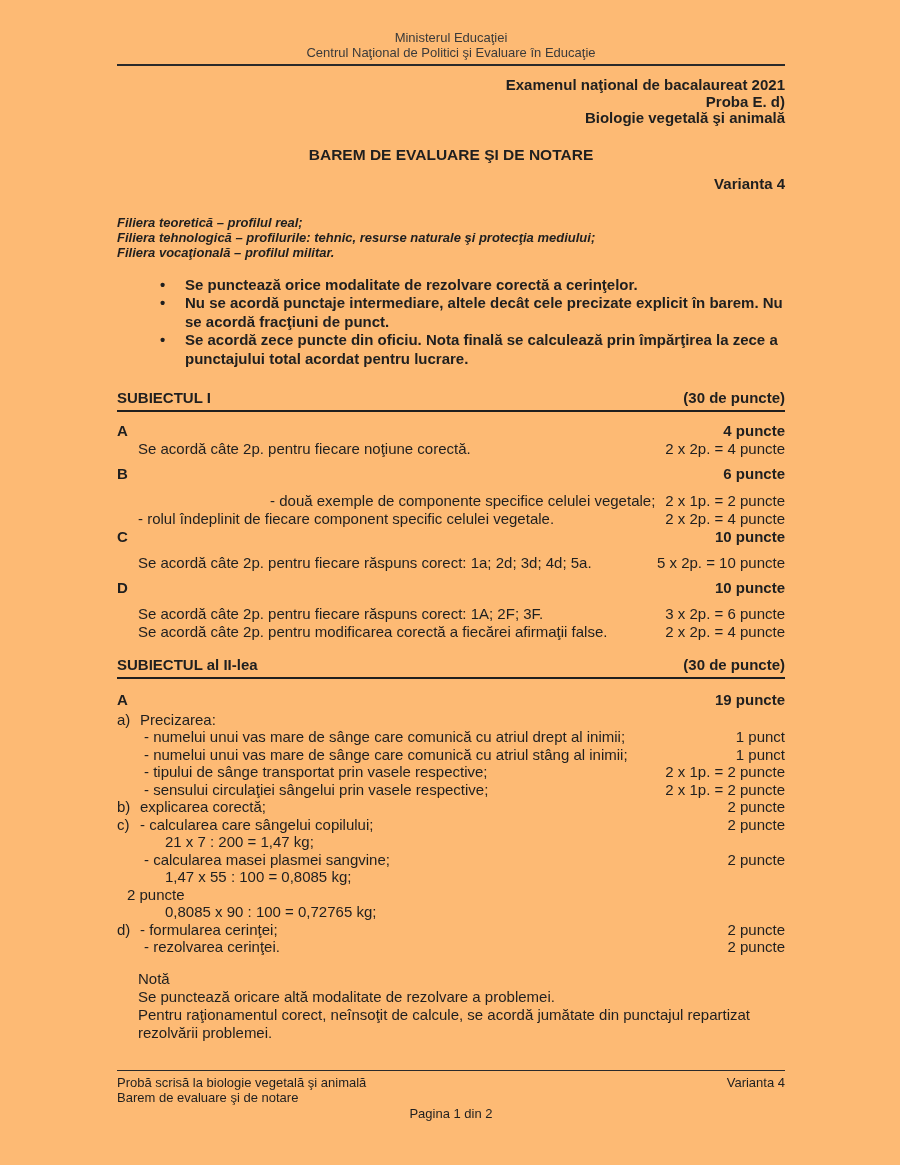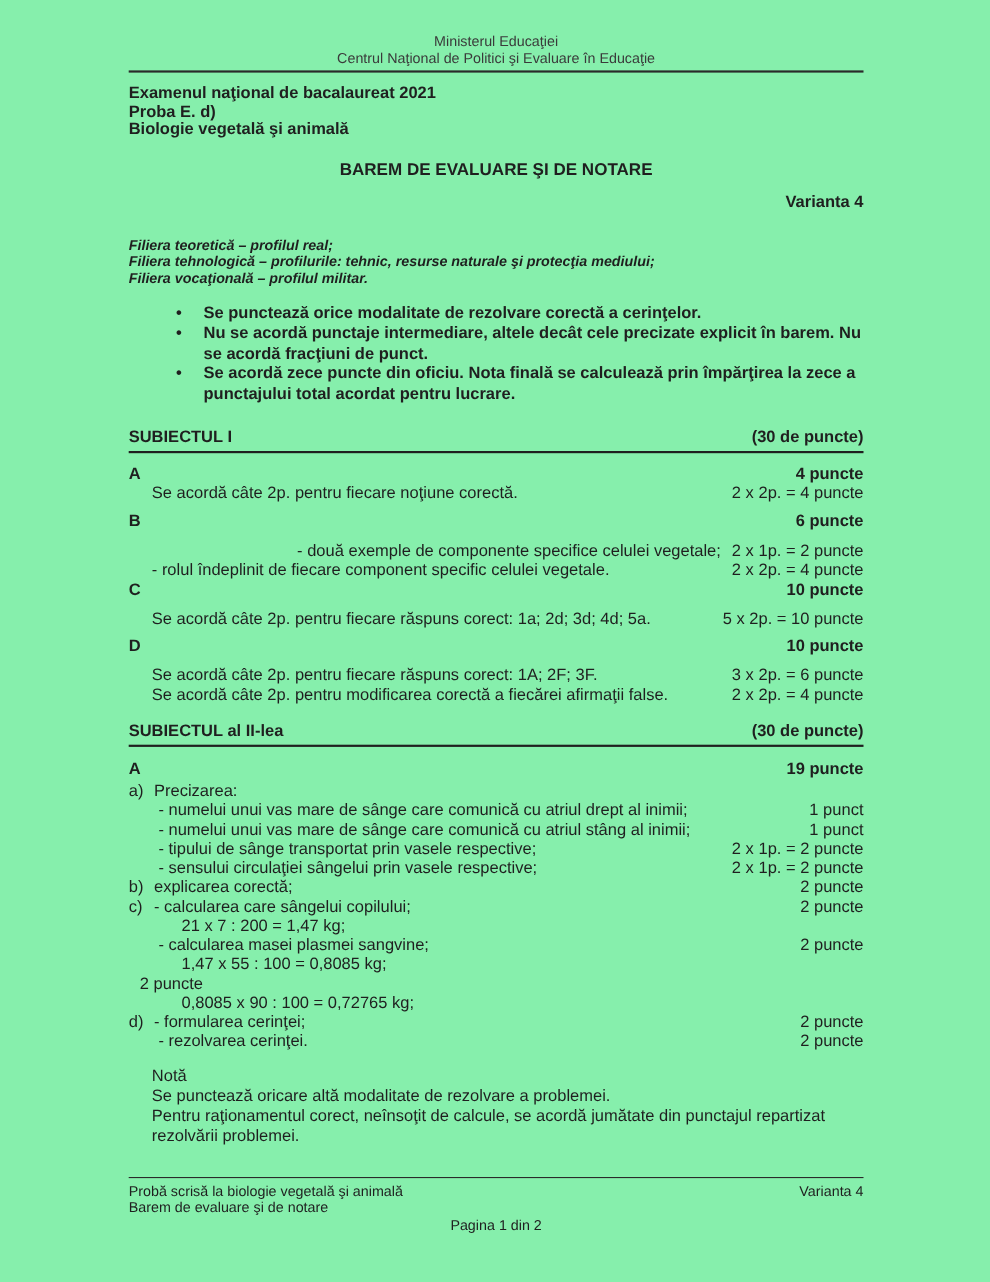--- a/index.html
+++ b/index.html
@@ -1,24 +1,24 @@
 <!DOCTYPE html>
 <html><head>
 <meta charset="utf-8">
 <style>
   html,body{margin:0;padding:0;background:#ffffff;}
   .page{
     width:900px;height:1165px;box-sizing:border-box;position:relative;
-    padding:30px 115px 0 117px;background:#86efac;color:#1f1f1f;
+    padding:30px 115px 0 117px;background:#fdba74;color:#1f1f1f;
     font-family:"Liberation Sans","DejaVu Sans",sans-serif;
     font-size:15px;line-height:18px;overflow:hidden;
   }
   .hdr{font-size:13px;line-height:15px;text-align:center;color:#3a3a3a;}
   .hdr-rule{border-bottom:2px solid #2a2a2a;margin-top:4px;}
-  .titles{margin-top:11px;text-align:left;font-weight:bold;font-size:15px;line-height:16.5px;}
+  .titles{margin-top:11px;text-align:right;font-weight:bold;font-size:15px;line-height:16.5px;}
   .barem{margin-top:19px;text-align:center;font-weight:bold;font-size:15.5px;}
   .variant{margin-top:11px;text-align:right;font-weight:bold;}
   .filiera{margin-top:22px;font-style:italic;font-weight:bold;font-size:13px;line-height:15px;}
   .bullets{margin-top:16px;font-weight:bold;line-height:18.5px;}
   .bullet-row{display:flex;}
   .bullet-row .b{width:25px;margin-left:43px;flex-shrink:0;}
   .bullet-row .bt{flex:1;}
   .subj{display:flex;justify-content:space-between;font-weight:bold;
         border-bottom:2px solid #1f1f1f;padding-bottom:3px;}
   .subj1{margin-top:21px;}

